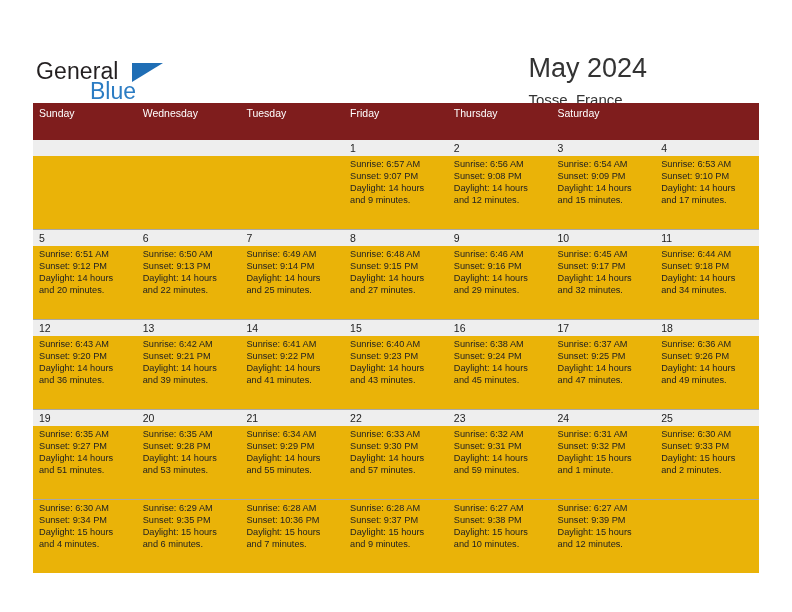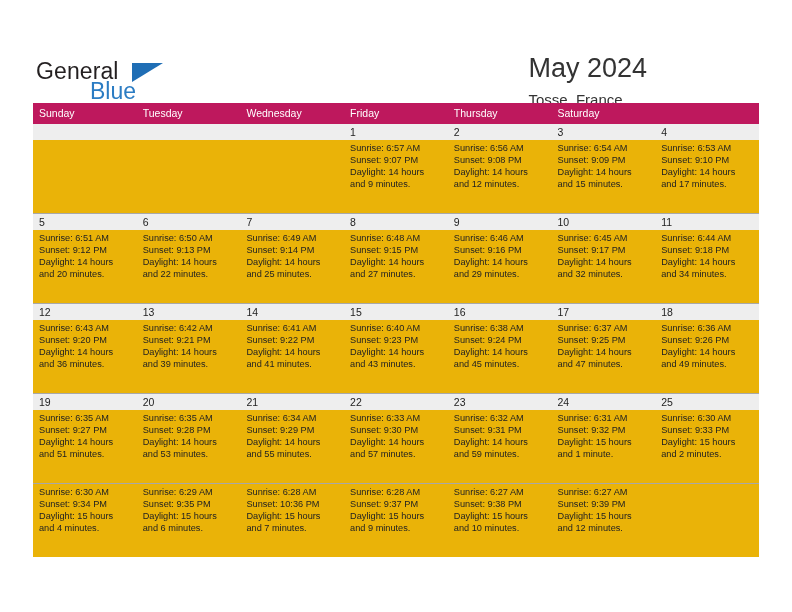--- a/index.html
+++ b/index.html
@@ -90,22 +90,22 @@
   
   .calendar {
     position: absolute;
     left: 33px;
     top: 103px;
     width: 726px;
   }
   .weekday-row {
     display: flex;
     width: 726px;
-    height: 21px;
-    background: #be185d;
+    height: 37px;
+    background: #7f1d1d;
   }
   .weekday {
     flex: 0 0 103.71px;
     width: 103.71px;
     color: #ffffff;
     font-size: 10.5px;
     line-height: 21px;
     padding-left: 6px;
     box-sizing: border-box;
     white-space: nowrap;
@@ -172,22 +172,22 @@
 
     <div class="title-block">
       <div class="cal-title">May 2024</div>
       <div class="cal-subtitle">Tosse, France</div>
     </div>
   </div>
 
   <div class="calendar">
     <div class="weekday-row" id="weekday-row">
         <div class="weekday">Sunday</div>
+        <div class="weekday">Wednesday</div>
         <div class="weekday">Tuesday</div>
-        <div class="weekday">Wednesday</div>
         <div class="weekday">Friday</div>
         <div class="weekday">Thursday</div>
         <div class="weekday">Saturday</div>
       </div>
     <div id="weeks-container">
         <div class="week">
           <div class="week-datebar">
             <div class="daynum-cell"></div>
             <div class="daynum-cell"></div>
             <div class="daynum-cell"></div>

